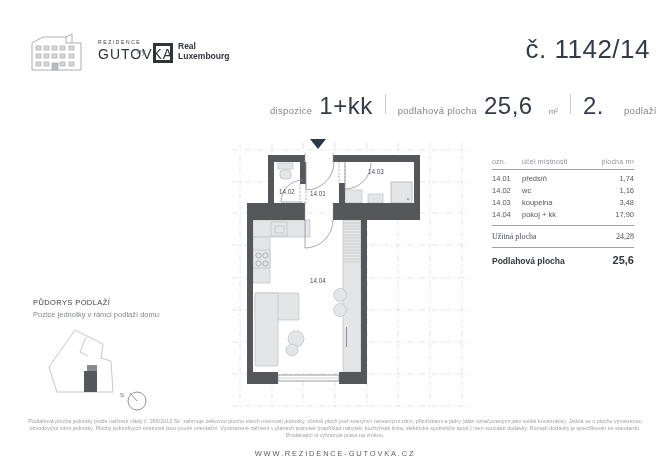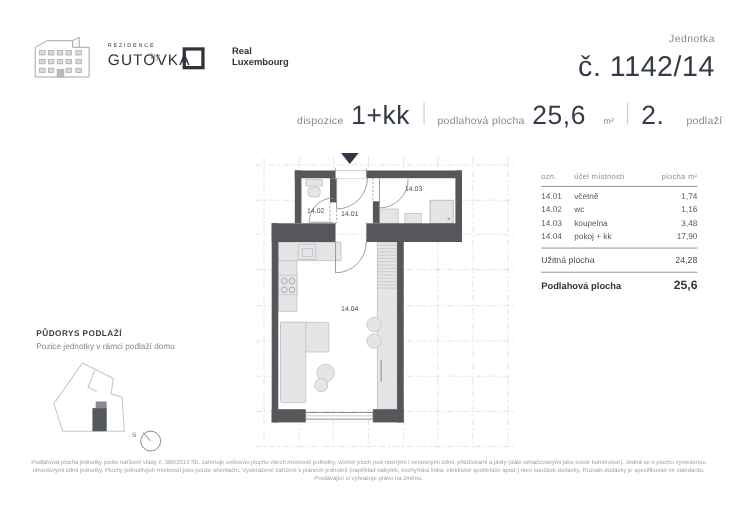--- a/index.html
+++ b/index.html
@@ -4,21 +4,21 @@
 <style>
   html,body{margin:0;padding:0;background:#ffffff;}
   .sheet{position:relative;width:670px;height:473px;background:#fff;overflow:hidden;
          font-family:"Liberation Sans",sans-serif;color:#3c4046;}
   
   .logo{position:absolute;left:28px;top:26px;display:flex;}
   .brandtext{margin-left:12px;padding-top:13px;}
   .brand-small{display:block;font-size:5px;letter-spacing:1.6px;color:#33373d;}
   .brand-big{display:block;font-size:14px;letter-spacing:1px;color:#2f333a;margin-top:1px;}
   .by{position:absolute;left:137px;top:47px;font-size:8px;color:#75787c;}
-  .partner{position:absolute;left:166px;top:42px;display:flex;gap:20px;}
+  .partner{position:absolute;left:153px;top:42px;display:flex;}
   .partner-square{width:14px;height:14px;border:3px solid #2f333a;margin-top:1px;}
   .partner-name{margin-left:5px;font-size:8.5px;font-weight:bold;color:#2f333a;line-height:9.5px;}
   .unit{position:absolute;right:20px;top:30px;text-align:right;}
   .unit-label{font-size:9.5px;color:#85888c;letter-spacing:0.4px;}
   .unit-number{font-size:26px;color:#343b48;margin-top:4px;letter-spacing:0.5px;margin-left:39px;}
   
   .specs{position:absolute;left:270px;top:92px;display:flex;align-items:baseline;white-space:nowrap;}
   .spec-label{font-size:9.5px;color:#83868a;letter-spacing:0.3px;}
   .spec-value{font-size:24px;color:#343b48;letter-spacing:0.5px;margin-left:7px;}
   .spec-unit{font-size:8px;color:#83868a;margin-left:16px;}
@@ -27,25 +27,25 @@
   .plan{position:absolute;left:228px;top:133px;}
   svg text{font-family:"Liberation Sans",sans-serif;}
   
   .table{position:absolute;left:492px;top:158px;width:142px;}
   .t-head{display:flex;font-size:7px;color:#8f9296;letter-spacing:0.2px;}
   .t-row{display:flex;font-size:7.5px;line-height:12px;color:#55585c;}
   .col-ozn{width:30px;}
   .col-ucel{flex:1;}
   .col-plocha{text-align:right;}
   .t-divider{border-top:1px solid #9da0a3;margin:4px 0 3px 0;}
-  .t-sum{display:flex;font-size:8px;color:#4c4f53;padding:3px 0 2px 0;align-items:center;}
+  .t-sum{display:flex;font-size:8px;color:#4c4f53;padding:3px 0 2px 0;align-items:center;font-family:Liberation Serif, serif;}
   .t-total{display:flex;font-size:8.5px;font-weight:bold;color:#323539;padding-top:3px;align-items:baseline;}
   .t-total .col-plocha{font-size:11px;}
   
-  .map-title{position:absolute;left:33px;top:298px;font-size:7.5px;font-weight:bold;color:#3c4046;letter-spacing:0.4px;}
+  .map-title{position:absolute;left:33px;top:298px;font-size:7.5px;font-weight:normal;color:#3c4046;letter-spacing:0.4px;}
   .map-sub{position:absolute;left:33px;top:310px;font-size:7.5px;color:#85888c;}
   .minimap{position:absolute;left:40px;top:322px;}
   
   .disclaimer{position:absolute;left:28px;right:28px;top:418px;text-align:center;
               font-size:5.4px;line-height:7.2px;color:#9fa2a6;}
   .website{position:absolute;left:0;right:0;top:449px;text-align:center;font-size:7.5px;
            letter-spacing:1.8px;color:#5b5e63;}
 </style>
 </head>
 <body>
@@ -84,21 +84,20 @@
   <div class="by">by</div>
   <div class="partner">
     <div class="partner-square"></div>
     <div class="partner-name">
       <span>Real</span><br>
       <span>Luxembourg</span>
     </div>
   </div>
 
   <div class="unit">
-    <div class="unit-label">Jednotka</div>
     <div class="unit-number">č. 1142/14</div>
   </div>
 
   <div class="specs">
     <span class="spec-label">dispozice</span>
     <span class="spec-value">1+kk</span>
     <span class="spec-divider"></span>
     <span class="spec-label">podlahová plocha</span>
     <span class="spec-value">25,6</span>
     <span class="spec-unit">m²</span>
@@ -190,21 +189,21 @@
 
   <div class="table">
     <div class="t-head">
       <span class="col-ozn">ozn.</span>
       <span class="col-ucel">účel místnosti</span>
       <span class="col-plocha">plocha m²</span>
     </div>
     <div class="t-divider"></div>
     <div class="t-row">
       <span class="col-ozn">14.01</span>
-      <span class="col-ucel">včetně</span>
+      <span class="col-ucel">předsíň</span>
       <span class="col-plocha">1,74</span>
     </div>
     <div class="t-row">
       <span class="col-ozn">14.02</span>
       <span class="col-ucel">wc</span>
       <span class="col-plocha">1,16</span>
     </div>
     <div class="t-row">
       <span class="col-ozn">14.03</span>
       <span class="col-ucel">koupelna</span>
@@ -237,14 +236,15 @@
     <rect x="47" y="43" width="10" height="6" fill="#898c8f"></rect>
     <rect x="44" y="49" width="13" height="21" fill="#55585c"></rect>
     <g>
       <circle cx="97" cy="79" r="9" fill="none" stroke="#85878a" stroke-width="0.9"></circle>
       <path d="M97,79 L90,71" stroke="#85878a" stroke-width="0.9"></path>
       <text x="80" y="75" font-size="6" fill="#6a6d71">S</text>
     </g>
   </svg>
 
   <div class="disclaimer">Podlahová plocha jednotky podle nařízení vlády č. 366/2013 Sb. zahrnuje celkovou plochu všech místností jednotky, včetně ploch pod nosnými i nenosnými zdmi, přizdívkami a jádry (dále označovanými jako svislé konstrukce). Jedná se o plochu vymezenou obvodovými zdmi jednotky. Plochy jednotlivých místností jsou pouze orientační. Vyobrazené zařízení v plánech jednotek (například nábytek, kuchyňská linka, elektrické spotřebiče apod.) není součástí dodávky. Rozsah dodávky je specifikován ve standardu. Prodávající si vyhrazuje právo na změnu.</div>
+  <div class="website">WWW.REZIDENCE-GUTOVKA.CZ</div>
 
 </div>
 
 </body></html>

